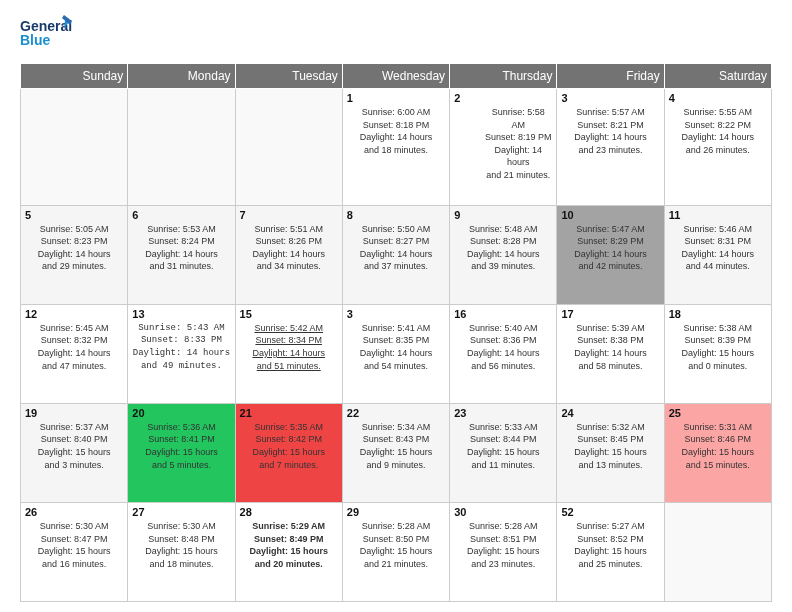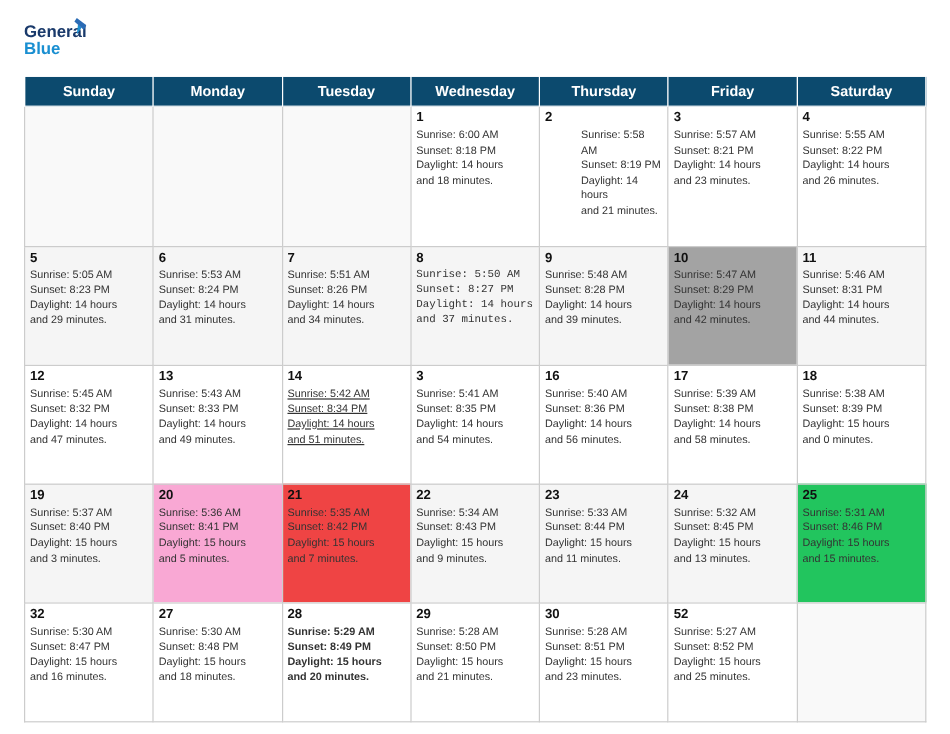--- a/index.html
+++ b/index.html
@@ -42,27 +42,27 @@
       color: #333;
       font-style: italic;
     }
     .calendar {
       flex: 1;
       border-collapse: collapse;
       width: 100%;
       table-layout: fixed;
     }
     .calendar th {
-      background: #0c4a6e;
+      background: #737373;
       color: #fff;
       font-size: 12px;
-      font-weight: bold;
+      font-weight: normal;
       padding: 5px 4px;
       border: 1px solid #fff;
-      text-align: center;
+      text-align: right;
     }
     .calendar td {
       border: 1px solid #ccc;
       vertical-align: top;
       padding: 3px 4px;
       font-size: 9.5px;
       color: #222;
       background: #fff;
       height: 82px;
     }
@@ -73,20 +73,21 @@
       font-size: 11px;
       font-weight: bold;
       color: #111;
       display: block;
       margin-bottom: 2px;
     }
     .day-info {
       font-size: 9px;
       color: #333;
       line-height: 1.4;
+      text-align: center;
     }
     .empty-cell {
       background: #f9f9f9 !important;
     }
   </style>
 </head>
 <body>
 
 <div class="page">
   <div class="header">
@@ -168,21 +169,21 @@
           </td>
           <td style="background: rgb(245, 245, 245);">
             <span class="day-num">7</span>
             <div class="day-info" style="white-space: pre-line;">Sunrise: 5:51 AM
 Sunset: 8:26 PM
 Daylight: 14 hours
 and 34 minutes.</div>
           </td>
           <td style="background: rgb(245, 245, 245);">
             <span class="day-num">8</span>
-            <div class="day-info" style="white-space: pre-line; font-family: Liberation Mono, monospace;">Sunrise: 5:50 AM
+            <div class="day-info" style="white-space: pre-line;">Sunrise: 5:50 AM
 Sunset: 8:27 PM
 Daylight: 14 hours
 and 37 minutes.</div>
           </td>
           <td style="background: rgb(245, 245, 245);">
             <span class="day-num">9</span>
             <div class="day-info" style="white-space: pre-line;">Sunrise: 5:48 AM
 Sunset: 8:28 PM
 Daylight: 14 hours
 and 39 minutes.</div>
@@ -205,27 +206,27 @@
         <tr>
           <td>
             <span class="day-num">12</span>
             <div class="day-info" style="white-space: pre-line;">Sunrise: 5:45 AM
 Sunset: 8:32 PM
 Daylight: 14 hours
 and 47 minutes.</div>
           </td>
           <td>
             <span class="day-num">13</span>
-            <div class="day-info" style="white-space: pre-line;">Sunrise: 5:43 AM
+            <div class="day-info" style="white-space: pre-line; font-family: Liberation Mono, monospace;">Sunrise: 5:43 AM
 Sunset: 8:33 PM
 Daylight: 14 hours
 and 49 minutes.</div>
           </td>
           <td>
-            <span class="day-num">14</span>
+            <span class="day-num">15</span>
             <div class="day-info" style="white-space: pre-line; text-decoration: underline;">Sunrise: 5:42 AM
 Sunset: 8:34 PM
 Daylight: 14 hours
 and 51 minutes.</div>
           </td>
           <td>
             <span class="day-num">3</span>
             <div class="day-info" style="white-space: pre-line;">Sunrise: 5:41 AM
 Sunset: 8:35 PM
 Daylight: 14 hours
@@ -254,21 +255,21 @@
           </td>
         </tr>
         <tr>
           <td style="background: rgb(245, 245, 245);">
             <span class="day-num">19</span>
             <div class="day-info" style="white-space: pre-line;">Sunrise: 5:37 AM
 Sunset: 8:40 PM
 Daylight: 15 hours
 and 3 minutes.</div>
           </td>
-          <td style="background: #f9a8d4;">
+          <td style="background: #22c55e;">
             <span class="day-num">20</span>
             <div class="day-info" style="white-space: pre-line;">Sunrise: 5:36 AM
 Sunset: 8:41 PM
 Daylight: 15 hours
 and 5 minutes.</div>
           </td>
           <td style="background: #ef4444; margin-top: 40px;">
             <span class="day-num">21</span>
             <div class="day-info" style="white-space: pre-line;">Sunrise: 5:35 AM
 Sunset: 8:42 PM
@@ -289,31 +290,31 @@
 Daylight: 15 hours
 and 11 minutes.</div>
           </td>
           <td style="background: rgb(245, 245, 245);">
             <span class="day-num">24</span>
             <div class="day-info" style="white-space: pre-line;">Sunrise: 5:32 AM
 Sunset: 8:45 PM
 Daylight: 15 hours
 and 13 minutes.</div>
           </td>
-          <td style="background: #22c55e;">
+          <td style="background: #fca5a5;">
             <span class="day-num">25</span>
             <div class="day-info" style="white-space: pre-line;">Sunrise: 5:31 AM
 Sunset: 8:46 PM
 Daylight: 15 hours
 and 15 minutes.</div>
           </td>
         </tr>
         <tr>
           <td>
-            <span class="day-num">32</span>
+            <span class="day-num">26</span>
             <div class="day-info" style="white-space: pre-line;">Sunrise: 5:30 AM
 Sunset: 8:47 PM
 Daylight: 15 hours
 and 16 minutes.</div>
           </td>
           <td>
             <span class="day-num">27</span>
             <div class="day-info" style="white-space: pre-line;">Sunrise: 5:30 AM
 Sunset: 8:48 PM
 Daylight: 15 hours

